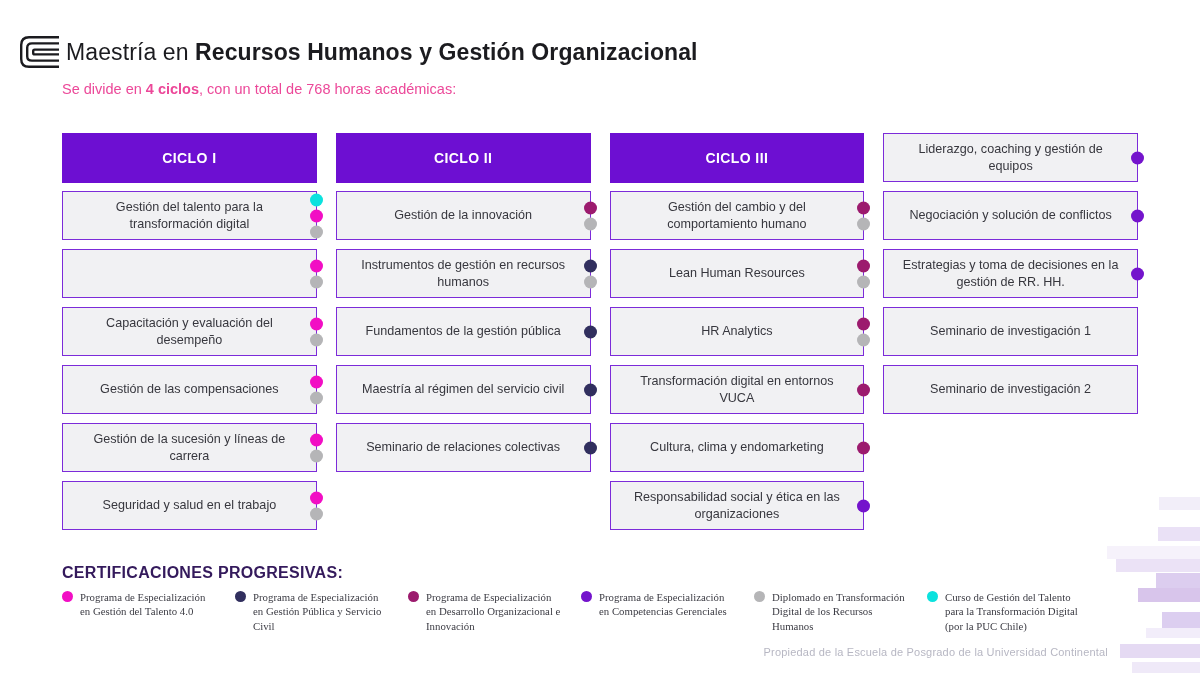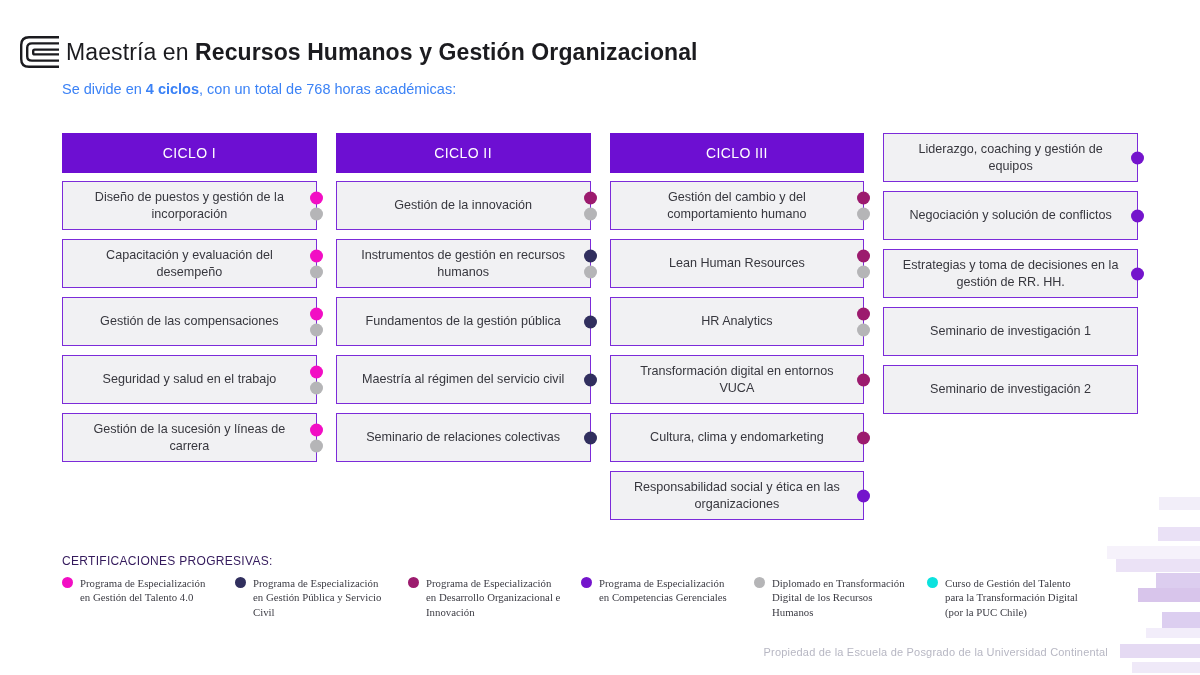--- a/index.html
+++ b/index.html
@@ -10,35 +10,35 @@
     position: relative;
     color: #1b1b1f;
   }
   .page { position: absolute; inset: 0; }
 
   
   .hdr { display: flex; align-items: center; gap: 4px; margin: 34px 0 0 18px; }
   .logo { flex: 0 0 auto; }
   .title { font-size: 23px; font-weight: 400; letter-spacing: 0.1px; color: #1b1b1f; }
   .title strong { font-weight: 700; }
-  .subtitle { margin: 11px 0 0 62px; font-size: 14.5px; color: #3b82f6; }
+  .subtitle { margin: 11px 0 0 62px; font-size: 14.5px; color: #ec4899; }
   .subtitle strong { font-weight: 700; }
 
   
   .cycles {
     margin: 36px 62px 0 62px;
     display: grid;
     grid-template-columns: repeat(4, 1fr);
     column-gap: 19px;
   }
   .cycle-header {
-    height: 40px;
+    height: 50px;
     background: var(--header_purple);
     color: #ffffff;
-    font-weight: 400;
+    font-weight: 700;
     font-size: 14px;
     letter-spacing: 0.4px;
     display: flex; align-items: center; justify-content: center;
     margin-bottom: 8px;
   }
   .course-card {
     position: relative;
     height: 49px;
     margin-bottom: 9px;
     background: var(--card_bg);
@@ -55,21 +55,21 @@
     display: flex; flex-direction: column; align-items: center; gap: 3px;
   }
   .dot {
     width: 13px; height: 13px; border-radius: 50%;
     display: inline-block; flex: 0 0 auto;
   }
 
   
   .legend { margin: 34px 0 0 62px; }
   .legend h2 {
-    font-size: 12px; font-weight: 400; letter-spacing: 0.3px;
+    font-size: 16px; font-weight: 700; letter-spacing: 0.3px;
     color: var(--legend_heading);
   }
   .legend-items { display: flex; gap: 19px; margin-top: 8px; font-family: Liberation Serif, serif; }
   .legend-item { display: flex; gap: 7px; width: 154px; }
   .legend-dot { width: 11px; height: 11px; margin-top: 1px; }
   .legend-label { font-size: 10.8px; line-height: 1.33; color: #3c3c44; }
 
   
   .footer {
     position: absolute; right: 92px; bottom: 17px;
@@ -96,49 +96,56 @@
 
   <p class="subtitle"><span>Se divide en </span><strong>4 ciclos</strong><span>, con un total de 768 horas académicas:</span></p>
 
   <div class="cycles">
       <div class="cycle">
     <div class="cycle-header">
       <span>CICLO I</span>
     </div>
     <div class="course-list">
           <div class="course-card">
-    <span class="course-name">Diseño de puestos y gestión de la incorporación</span>
+    <span class="course-name">Gestión del talento para la transformación digital</span>
+    <span class="dots">
+              <span class="dot" style="background: rgb(11, 226, 222);"></span>
+              <span class="dot" style="background: rgb(242, 14, 196);"></span>
+              <span class="dot" style="background: rgb(181, 181, 183);"></span>
+            </span>
+  </div>
+          <div class="course-card">
     <span class="dots">
               <span class="dot" style="background: rgb(242, 14, 196);"></span>
               <span class="dot" style="background: rgb(181, 181, 183);"></span>
             </span>
   </div>
           <div class="course-card">
     <span class="course-name">Capacitación y evaluación del desempeño</span>
     <span class="dots">
               <span class="dot" style="background: rgb(242, 14, 196);"></span>
               <span class="dot" style="background: rgb(181, 181, 183);"></span>
             </span>
   </div>
           <div class="course-card">
     <span class="course-name">Gestión de las compensaciones</span>
     <span class="dots">
               <span class="dot" style="background: rgb(242, 14, 196);"></span>
               <span class="dot" style="background: rgb(181, 181, 183);"></span>
             </span>
   </div>
           <div class="course-card">
+    <span class="course-name">Gestión de la sucesión y líneas de carrera</span>
+    <span class="dots">
+              <span class="dot" style="background: rgb(242, 14, 196);"></span>
+              <span class="dot" style="background: rgb(181, 181, 183);"></span>
+            </span>
+  </div>
+          <div class="course-card">
     <span class="course-name">Seguridad y salud en el trabajo</span>
-    <span class="dots">
-              <span class="dot" style="background: rgb(242, 14, 196);"></span>
-              <span class="dot" style="background: rgb(181, 181, 183);"></span>
-            </span>
-  </div>
-          <div class="course-card">
-    <span class="course-name">Gestión de la sucesión y líneas de carrera</span>
     <span class="dots">
               <span class="dot" style="background: rgb(242, 14, 196);"></span>
               <span class="dot" style="background: rgb(181, 181, 183);"></span>
             </span>
   </div>
         </div>
   </div>
       <div class="cycle">
     <div class="cycle-header">
       <span>CICLO II</span>

